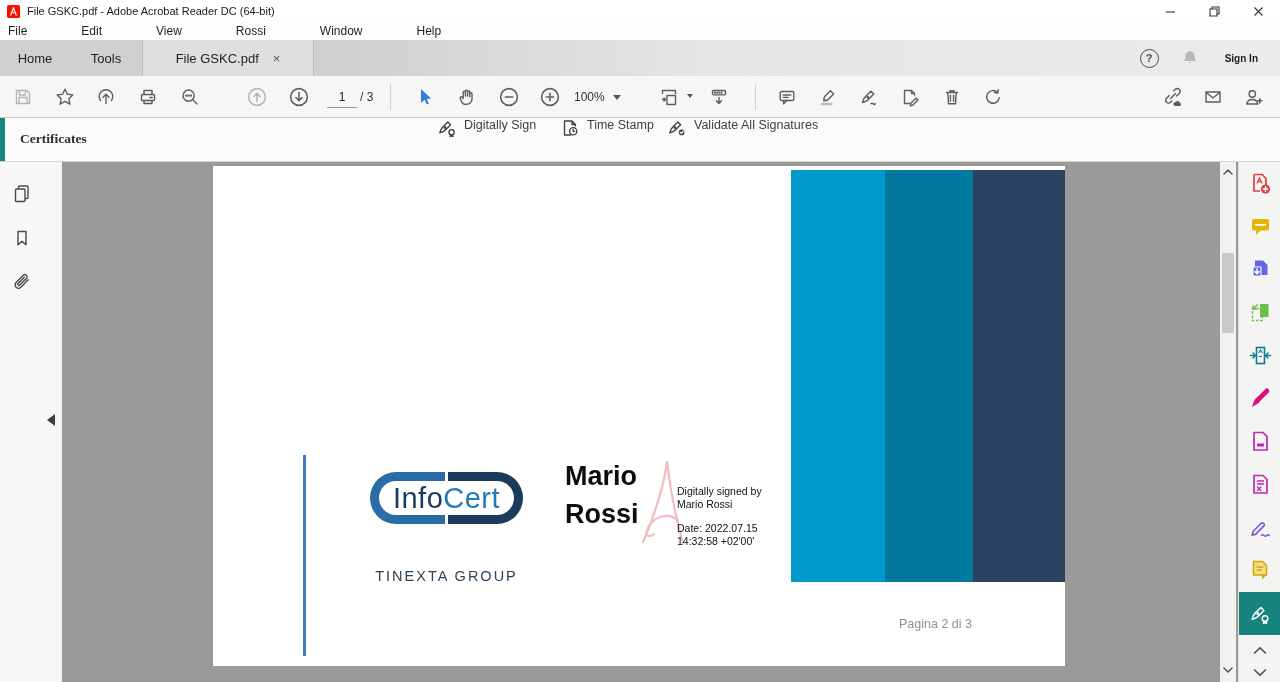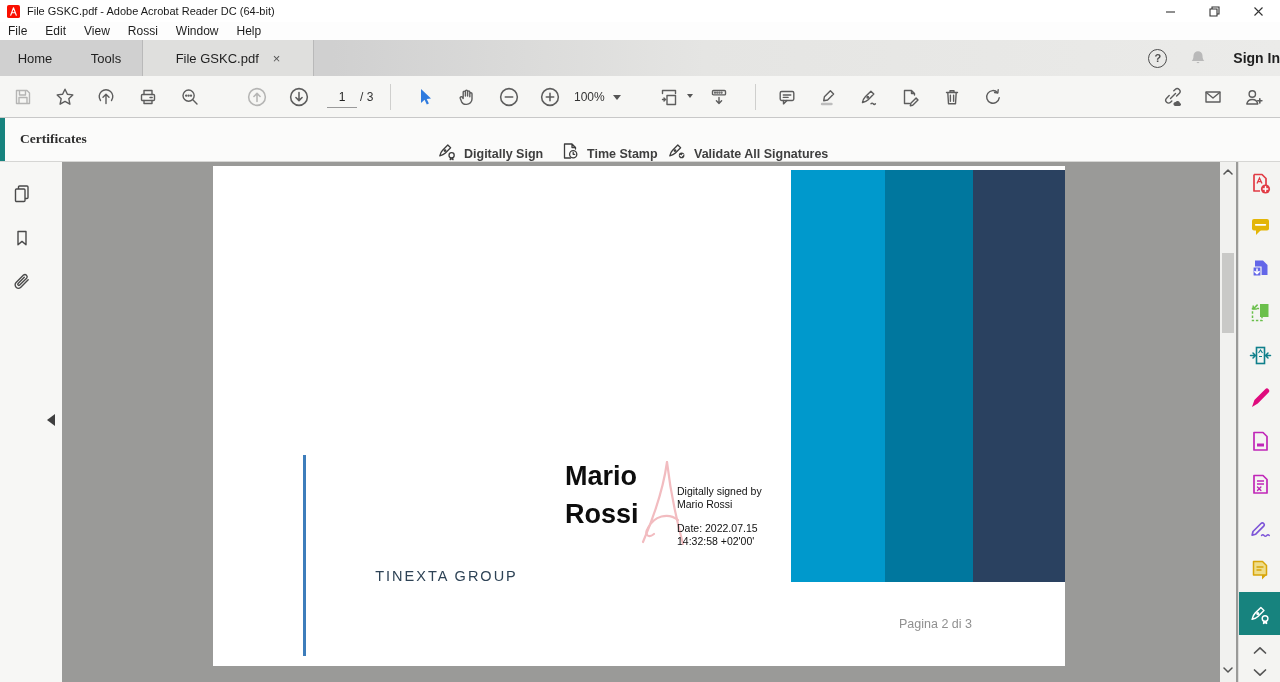--- a/index.html
+++ b/index.html
@@ -6,53 +6,53 @@
   #root{position:relative;width:1280px;height:682px;background:#fff;overflow:hidden;
         font-family:"Liberation Sans","DejaVu Sans",sans-serif;-webkit-font-smoothing:antialiased;}
   
   .titlebar{position:absolute;left:0;top:0;width:1280px;height:22px;background:#fff;display:flex;align-items:center;}
   .app-icon{width:13px;height:13px;margin:0 7px 0 7px;}
   .title-text{font-size:11px;color:#1a1a1a;}
   .win-controls{position:absolute;right:0;top:0;height:22px;display:flex;}
   .win-btn{width:44px;height:22px;display:flex;align-items:center;justify-content:center;}
   
   .menubar{position:absolute;left:0;top:22px;width:1280px;height:18px;background:#fdfdfd;display:flex;align-items:center;font-size:12px;color:#1e1e1e;}
-  .menu-item{padding:0 9px;}
+  .menu-item{padding:0 27px;}
   .menu-item:first-child{padding-left:8px;}
   
   .tabbar{position:absolute;left:0;top:40px;width:1280px;height:36px;
           background:linear-gradient(90deg,#d0d0d0 0%,#d0d0d0 26%,#e5e5e3 55%,#ebebe9 100%);}
   .tab{position:absolute;top:0;height:36px;display:flex;align-items:center;justify-content:center;font-size:13px;color:#1f1f1f;}
   .tab-home{left:0;width:70px;}
   .tab-tools{left:70px;width:72px;}
   .tab-doc{left:142px;width:170px;background:#dfdfdd;border-left:1px solid #b9b9b9;border-right:1px solid #b9b9b9;gap:14px;}
   .tab-close{font-size:13px;color:#555;line-height:1;}
   .tab-right{position:absolute;right:0;top:0;height:36px;display:flex;align-items:center;}
   .help-circle{width:17px;height:17px;border:1.5px solid #4d4d4d;border-radius:50%;display:flex;align-items:center;justify-content:center;
                font-size:11px;font-weight:bold;color:#4d4d4d;margin-right:22px;}
   .bell{margin-right:26px;}
-  .signin{font-size:14px;font-weight:600;color:#1e1e1e;}
+  .signin{font-size:10px;font-weight:600;color:#1e1e1e;margin-right:22px;}
   
   .toolbar{position:absolute;left:0;top:76px;width:1280px;height:42px;background:#f6f6f4;border-bottom:1px solid #c8c8c8;box-sizing:border-box;}
   .tbtn{position:absolute;top:7px;width:28px;height:28px;display:flex;align-items:center;justify-content:center;}
   .disabled{opacity:.42;}
   .i{fill:none;stroke:#5d5d5d;stroke-width:1.4;stroke-linecap:round;stroke-linejoin:round;}
   .vsep{position:absolute;top:8px;width:1px;height:26px;background:#cfcfcd;}
   .page-input{position:absolute;left:327px;top:11px;width:26px;height:18px;border:none;border-bottom:1px solid #9a9a9a;background:transparent;
               text-align:center;font-size:12px;color:#222;font-family:inherit;}
   .page-count{position:absolute;left:360px;top:14px;font-size:12px;color:#333;}
   .zoom-box{position:absolute;left:574px;top:7px;height:28px;display:flex;align-items:center;gap:8px;}
   .zoom-text{font-size:12px;color:#333;}
   .caret{width:0;height:0;border-left:4px solid transparent;border-right:4px solid transparent;border-top:5px solid #555;}
   .mini-caret{position:absolute;top:18px;width:0;height:0;border-left:3.5px solid transparent;border-right:3.5px solid transparent;border-top:4.5px solid #555;}
   
   .certbar{position:absolute;left:0;top:118px;width:1280px;height:44px;background:#fbfbfa;border-bottom:1px solid #d6d6d4;box-sizing:border-box;}
   .cert-stripe{position:absolute;left:0;top:0;width:5px;height:43px;background:#17837e;}
   .cert-title{position:absolute;left:20px;top:13px;font-size:13.5px;font-weight:bold;color:#2e2e2e;font-family:Liberation Serif, serif;}
-  .cert-action{position:absolute;top:0;height:43px;display:flex;align-items:flex-end;gap:7px;font-size:12.5px;color:#3f3f3f;font-weight:bold;}
+  .cert-action{position:absolute;top:0;height:43px;display:flex;align-items:flex-start;gap:7px;font-size:12.5px;color:#3f3f3f;}
   .close-btn{position:absolute;right:16px;top:8px;height:27px;padding:0 19px;border:1.5px solid #3f3f3f;border-radius:14px;background:transparent;
              font-size:13px;font-weight:bold;color:#15803d;display:flex;align-items:center;font-family:inherit;margin-top:40px;}
   
   .content{position:absolute;left:0;top:162px;width:1280px;height:520px;background:#9a9a98;}
   .leftpanel{position:absolute;left:0;top:0;width:62px;height:520px;background:#f7f7f5;}
   .lbtn{position:absolute;left:8px;width:28px;height:28px;display:flex;align-items:center;justify-content:center;}
   .collapse-arrow{position:absolute;left:47px;top:252px;width:0;height:0;border-top:6px solid transparent;border-bottom:6px solid transparent;border-right:8px solid #3f3f3f;}
   .page{position:absolute;left:213px;width:852px;background:#fff;}
   .page1{top:4px;height:432px;}
   .page2{top:420px;height:84px;}
@@ -356,20 +356,26 @@
     </div>
 
     <div class="collapse-arrow"></div>
 
     <div class="page page1">
       <div class="stripe stripe1"></div>
       <div class="stripe stripe2"></div>
       <div class="stripe stripe3"></div>
       <div class="vline vline1"></div>
 
+      <div class="logo-ring">
+        <div class="logo-text">
+          <span class="logo-info">Info</span>
+            <span class="logo-cert">Cert</span>
+        </div>
+      </div>
       <div class="logo-group">TINEXTA GROUP</div>
 
       <div>
         <div class="sig-name">
           <div>Mario</div>
           <div>Rossi</div>
         </div>
         <svg class="sig-watermark" width="48" height="88" viewBox="0 0 48 88" fill="none" stroke="#f2bcc0" stroke-width="2.2" stroke-linecap="round">
           <path d="M27,4 C24,26 15,56 3,84"></path>
           <path d="M27,4 C30,30 36,60 43,86"></path>

